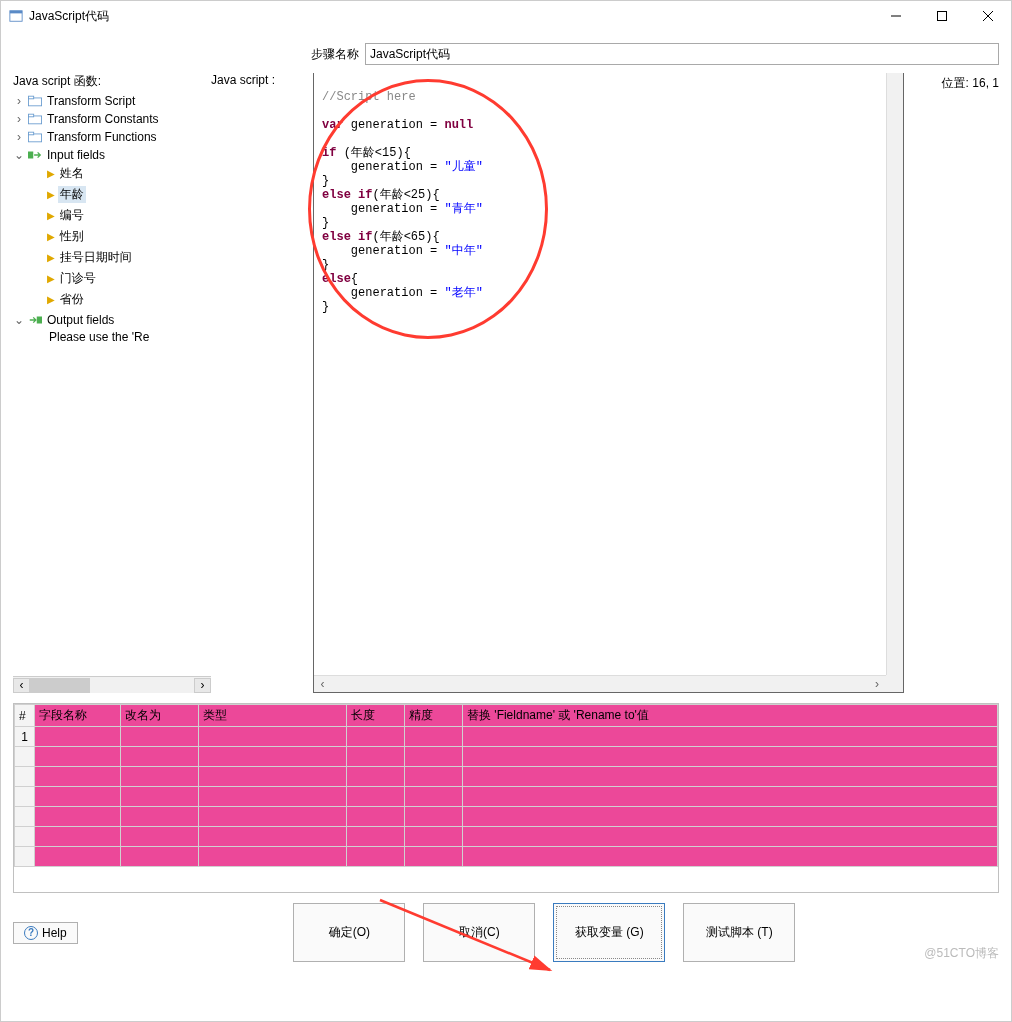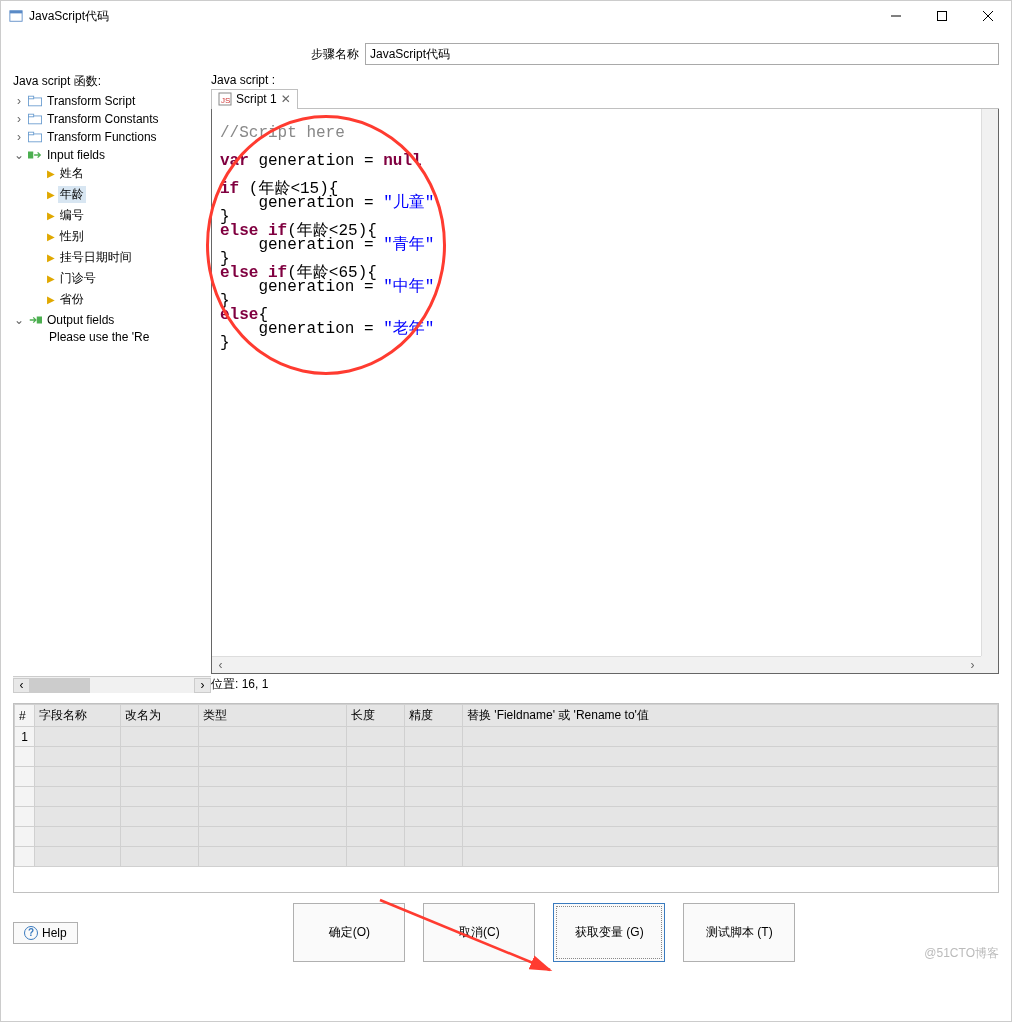--- a/index.html
+++ b/index.html
@@ -47,30 +47,30 @@
   .in-arrow { width:14px; height:12px; }
   .out-arrow { width:14px; height:12px; }
   .yellow-tri { display:inline-block; color:#e0a800; font-size:10px; }
   .li-sel .row-label { background:#d8e6f2; }
   .row-label { padding:0 2px; }
   .hscrollbar { height:17px; border-top:1px solid #ccc; display:flex; align-items:center; background:#f1f1f1; margin-top:4px;}
   .hscrollbar .arrow-btn { width:17px; height:15px; background:#e8e8e8; border:1px solid #ccc; display:flex;align-items:center;justify-content:center;}
   .hscrollbar .thumb { width:60px; height:15px; background:#ccc; margin-left:0; }
   .hscrollbar .track { flex:1; }
 
-  .right { flex:1; display:flex; flex-direction:column; }
+  .right { flex:1; display:flex; flex-direction:row;gap:38px; }
   .right .head { font-size:12px; margin-bottom:2px; }
   .tabbar { display:flex; align-items:center; border-bottom:1px solid #c0c0c0; height:20px; }
   .tab { display:flex; align-items:center; gap:4px; border:1px solid #c0c0c0; border-bottom:none; padding:1px 6px; background:#fff; height:20px; font-size:12px; }
   .tab .js-icon { width:14px; height:14px; }
   .tab .close { color:#666; }
   .tab-fill { flex:1; border-bottom:1px solid #c0c0c0; height:20px; }
 
   .editor-border { flex:1; border:1px solid #666; border-top:none; position:relative; }
-  .editor { position:absolute; inset:0; padding:3px 8px; font-family:"Courier New",monospace; font-size:16px; line-height:14px; white-space:pre; overflow:auto; }
+  .editor { position:absolute; inset:0; padding:3px 8px; font-family:"Courier New",monospace; font-size:12px; line-height:14px; white-space:pre; overflow:auto; }
   .cmt { color:#888; }
   .kw { color:#800040; font-weight:bold; }
   .str { color:#0000ff; }
   .ed-scroll { position:absolute; right:0; top:0; bottom:17px; width:17px; background:#f1f1f1; border-left:1px solid #ddd; }
   .ed-hscroll { position:absolute; left:0; right:17px; bottom:0; height:17px; background:#f1f1f1; border-top:1px solid #ddd; display:flex; align-items:center;}
   .ed-hscroll .arrow-btn, .ed-scroll .arrow-btn { width:17px; height:17px; display:flex;align-items:center;justify-content:center; color:#666;}
   .ed-corner { position:absolute; right:0; bottom:0; width:17px; height:17px; background:#f1f1f1;}
 
   .circle-ann { position:absolute; left:0px; top:0px; width:240px; height:260px; border:3px solid #ff3b30; border-radius:50%; pointer-events:none; z-index:5;}
 
@@ -78,21 +78,21 @@
   .compat-row { display:flex; align-items:center; gap:8px; margin-top:4px; }
   .compat-row .lab { width:138px; }
   .chk { display:inline-block; width:12px; height:12px; border:1px solid #666; }
   .opt-input { flex:1; height:20px; border:1px solid #a9a9a9; padding:0 4px; font-size:12px;}
   .diamond { width:12px; height:12px; transform:rotate(45deg); background:#33a; display:inline-block; margin-left:4px;}
 
   .fields-sec { margin-top:10px; }
   .fields-sec .title { font-size:12px; margin-bottom:2px;}
   .grid { border:1px solid #c0c0c0; height:190px; overflow:hidden; }
   .grid table { width:100%; border-collapse:collapse; font-size:12px; }
-  .grid th, .grid td { border:1px solid #d0d0d0; padding:2px 4px; text-align:left; height:20px; background:#e5e5e5;}
+  .grid th, .grid td { border:1px solid #d0d0d0; padding:2px 4px; text-align:left; height:20px; background:#ec4899;}
   .grid th { font-weight:normal; }
   .grid .rownum { background:#f4f4f4; width:20px; text-align:center;}
   .grid th.rownum-h { background:#f4f4f4; width:20px; }
 
   .footer { display:flex; align-items:center; padding:10px 12px 14px; gap:12px; position:relative;}
   .helpbtn { display:flex; align-items:center; gap:4px; border:1px solid #b0b0b0; padding:3px 10px; background:#fafafa;}
   .help-circle { width:14px; height:14px; border-radius:50%; border:1.5px solid #3a7bbf; display:flex; align-items:center; justify-content:center; color:#3a7bbf; font-size:10px; font-weight:bold;}
   .btns { margin-left:auto; margin-right:auto; display:flex; gap:18px;}
   .btn { border:1px solid #b0b0b0; background:#fafafa; padding:20px 0; width:112px; text-align:center; cursor:default;}
   .btn.focus { border:1px solid #3a7bbf; outline:1px dotted #888; outline-offset:-4px;}
@@ -248,31 +248,20 @@
       <div class="hscrollbar">
         <div class="arrow-btn">‹</div>
         <div class="thumb"></div>
         <div class="track"></div>
         <div class="arrow-btn">›</div>
       </div>
     </div>
 
     <div class="right">
       <div class="head">Java script :</div>
-      <div class="tabbar">
-        <div class="tab">
-          <svg class="js-icon" viewBox="0 0 14 14">
-              <rect x="1" y="1" width="12" height="12" fill="#fff" stroke="#888"></rect>
-              <text x="3" y="11" font-size="8" fill="#c33">JS</text>
-            </svg>
-          <span>Script 1</span>
-          <span class="close">✕</span>
-        </div>
-        <div class="tab-fill"></div>
-      </div>
       <div class="editor-border" style="position:relative;">
         <div class="circle-ann" style="left:-6px; top:6px;"></div>
         <div class="editor">
 <span class="cmt">//Script here</span>
 
 <span class="kw">var</span><span> generation = </span><span class="kw">null</span>
 
 <span class="kw">if</span><span> (年龄&lt;15){</span>
 <span>    generation = </span><span class="str">"儿童"</span>
 <span>}</span>

